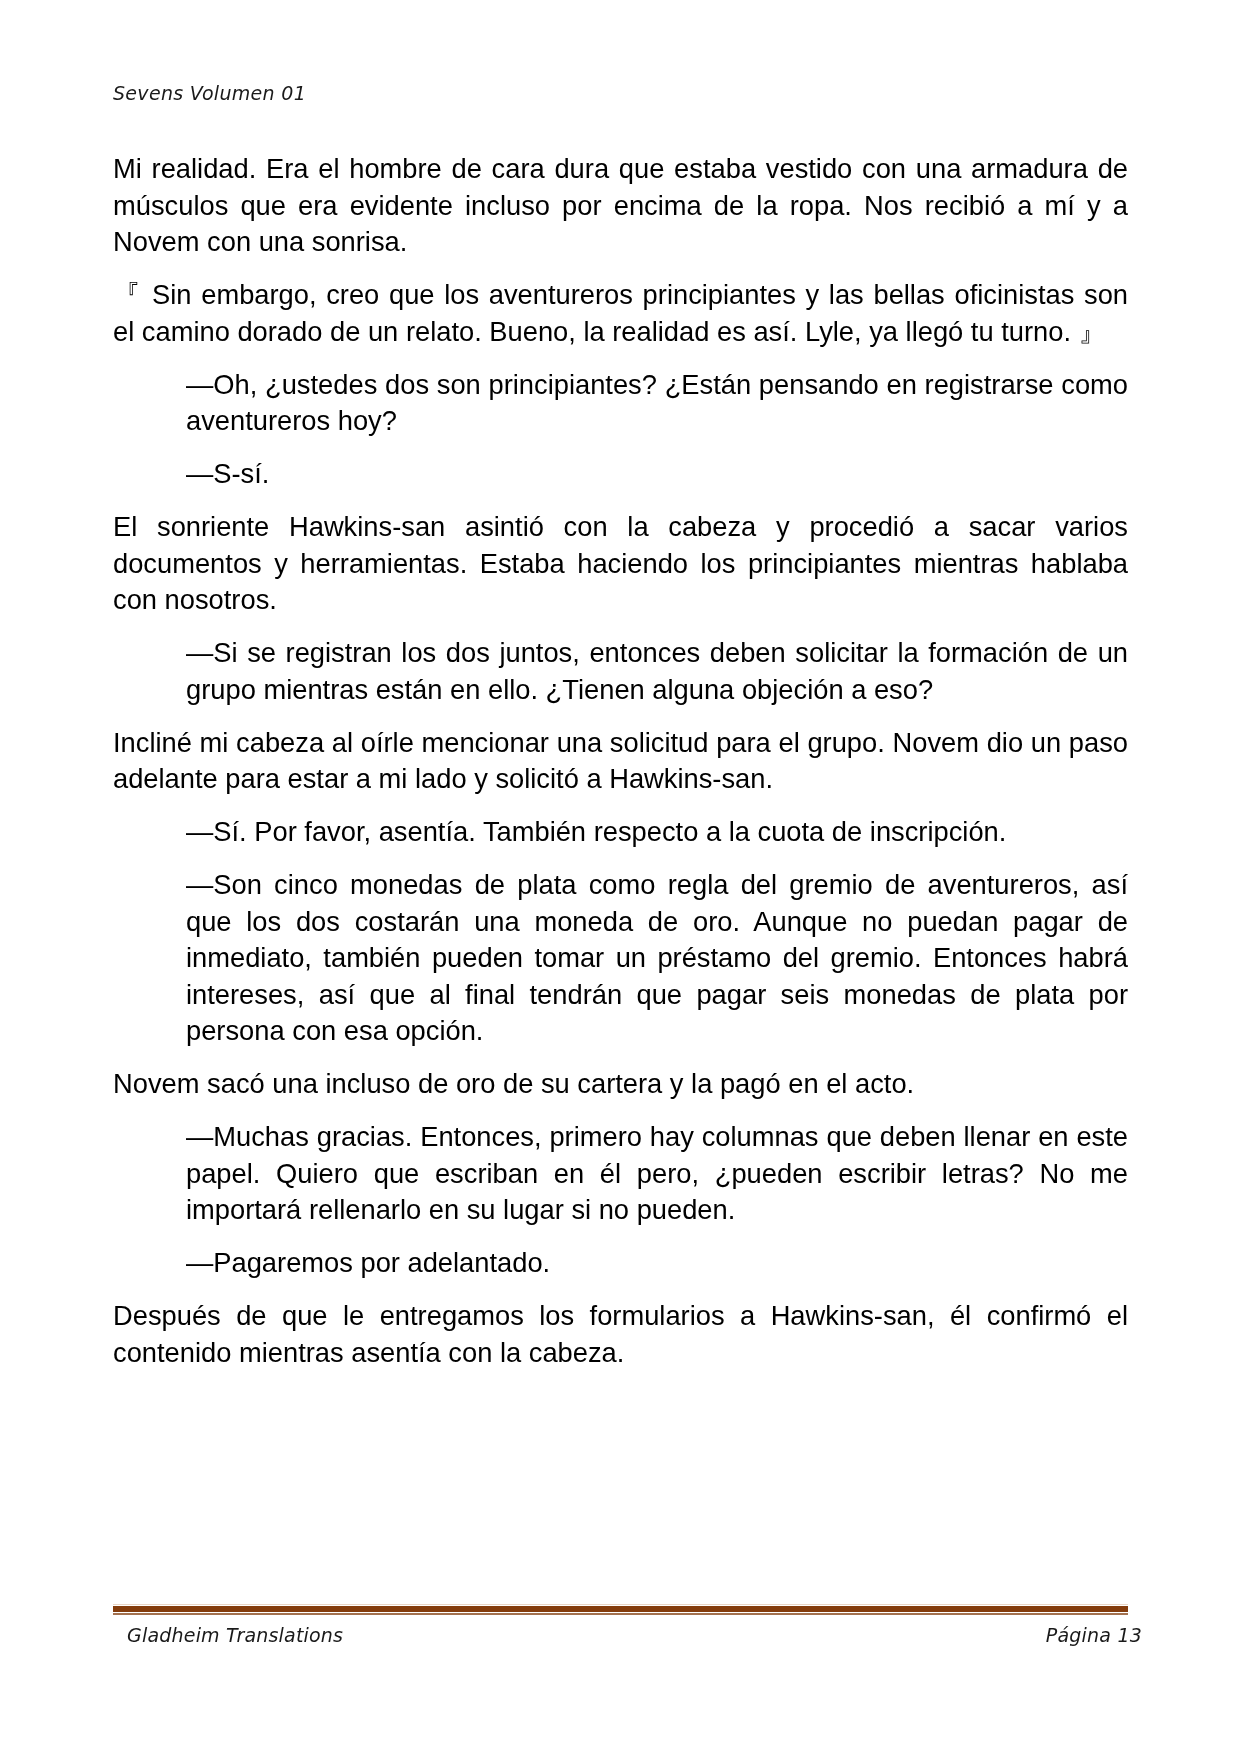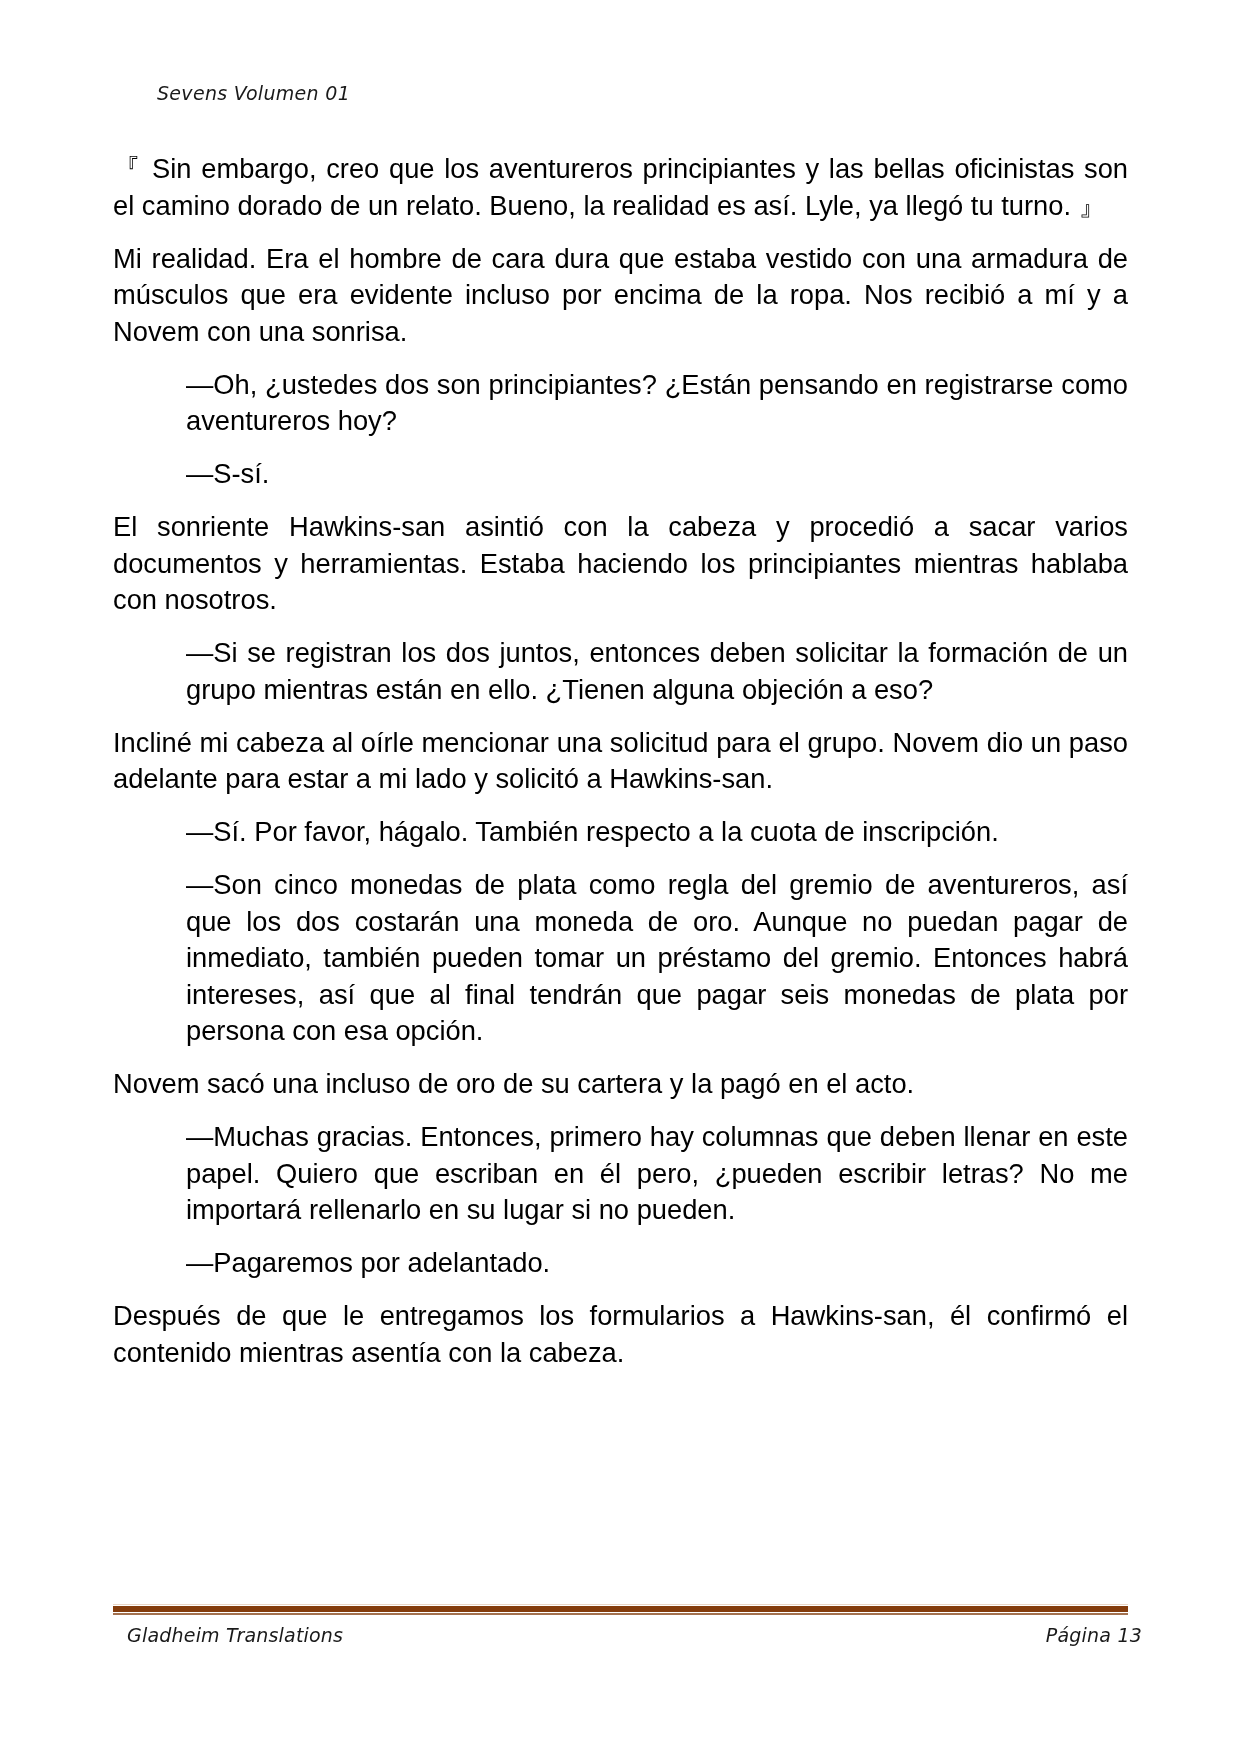--- a/index.html
+++ b/index.html
@@ -1,21 +1,21 @@
 <!DOCTYPE html>
 <html><head>
 <meta charset="utf-8">
 <style>
   html, body { margin: 0; padding: 0; background: #ffffff; }
   body { width: 1241px; height: 1754px; position: relative; overflow: hidden; }
   .page { position: absolute; left: 0; top: 0; width: 1241px; height: 1754px; background: #ffffff; }
   .running-header {
     position: absolute; left: 113px; top: 80px;
     font-family: "DejaVu Sans", sans-serif; font-style: italic;
-    font-size: 19px; line-height: 26px; color: #1a1a1a; letter-spacing: 0.3px; margin-left: 44px;
+    font-size: 19px; line-height: 26px; color: #1a1a1a; letter-spacing: 0.3px;
   }
   .body-text {
     position: absolute; left: 113px; top: 151px; width: 1015px;
     font-family: "Liberation Sans", sans-serif; font-size: 27.3px;
     line-height: 36.5px; color: #000000;
   }
   .body-text p { margin: 0 0 16.5px 0; text-align: justify; text-align-last: left; }
   .body-text p.dialogue { padding-left: 73px; }
   .footer-rule { position: absolute; left: 113px; top: 1604px; width: 1015px; height: 12px; }
   .footer-rule .hair-top { position: absolute; left: 0; top: 0; width: 100%; height: 1px; background: #e9d6c6; }
@@ -29,28 +29,28 @@
   }
 </style>
 </head>
 <body>
 
 <div class="page">
 
   <div class="running-header">Sevens Volumen 01</div>
 
   <div class="body-text">
+    <p class="narration">Mi realidad. Era el hombre de cara dura que estaba vestido con una armadura de músculos que era evidente incluso por encima de la ropa. Nos recibió a mí y a Novem con una sonrisa.</p>
     <p class="narration">『 Sin embargo, creo que los aventureros principiantes y las bellas oficinistas son el camino dorado de un relato. Bueno, la realidad es así. Lyle, ya llegó tu turno. 』</p>
-    <p class="narration">Mi realidad. Era el hombre de cara dura que estaba vestido con una armadura de músculos que era evidente incluso por encima de la ropa. Nos recibió a mí y a Novem con una sonrisa.</p>
     <p class="dialogue">—Oh, ¿ustedes dos son principiantes? ¿Están pensando en registrarse como aventureros hoy?</p>
     <p class="dialogue">—S-sí.</p>
     <p class="narration">El sonriente Hawkins-san asintió con la cabeza y procedió a sacar varios documentos y herramientas. Estaba haciendo los principiantes mientras hablaba con nosotros.</p>
     <p class="dialogue">—Si se registran los dos juntos, entonces deben solicitar la formación de un grupo mientras están en ello. ¿Tienen alguna objeción a eso?</p>
     <p class="narration">Incliné mi cabeza al oírle mencionar una solicitud para el grupo. Novem dio un paso adelante para estar a mi lado y solicitó a Hawkins-san.</p>
-    <p class="dialogue">—Sí. Por favor, hágalo. También respecto a la cuota de inscripción.</p>
+    <p class="dialogue">—Sí. Por favor, asentía. También respecto a la cuota de inscripción.</p>
     <p class="dialogue">—Son cinco monedas de plata como regla del gremio de aventureros, así que los dos costarán una moneda de oro. Aunque no puedan pagar de inmediato, también pueden tomar un préstamo del gremio. Entonces habrá intereses, así que al final tendrán que pagar seis monedas de plata por persona con esa opción.</p>
     <p class="narration">Novem sacó una incluso de oro de su cartera y la pagó en el acto.</p>
     <p class="dialogue">—Muchas gracias. Entonces, primero hay columnas que deben llenar en este papel. Quiero que escriban en él pero, ¿pueden escribir letras? No me importará rellenarlo en su lugar si no pueden.</p>
     <p class="dialogue">—Pagaremos por adelantado.</p>
     <p class="narration">Después de que le entregamos los formularios a Hawkins-san, él confirmó el contenido mientras asentía con la cabeza.</p>
   </div>
 
   <div class="footer-rule">
     <div class="hair-top"></div>
     <div class="thick"></div>

